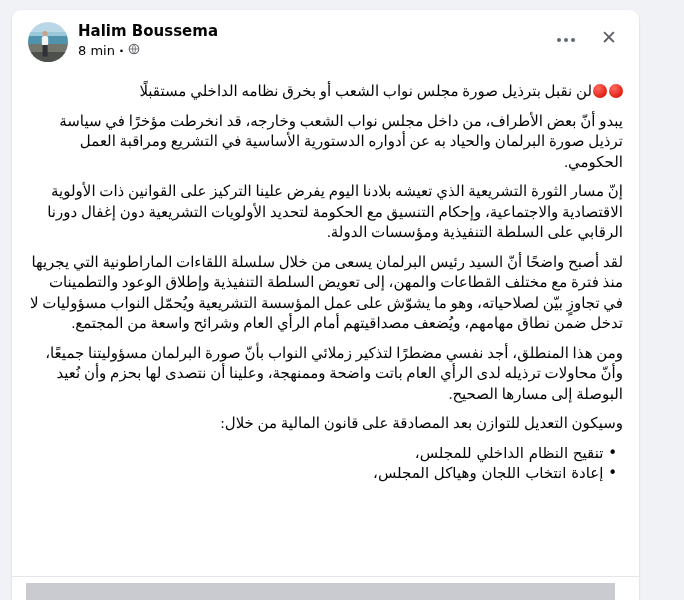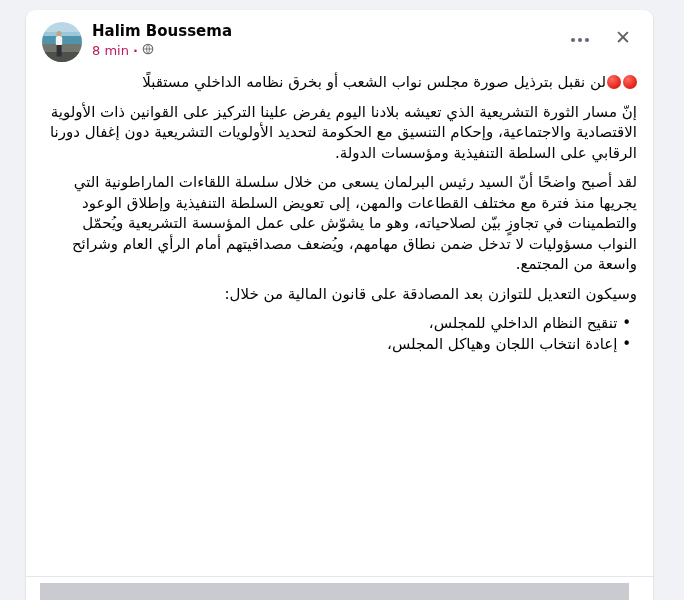--- a/index.html
+++ b/index.html
@@ -1,38 +1,38 @@
 <!DOCTYPE html>
 <html lang="ar"><head>
 <meta charset="utf-8">
 <style>
   * { margin:0; padding:0; box-sizing:border-box; }
   html,body { width:684px; height:600px; font-family:"DejaVu Sans","Liberation Sans",sans-serif; }
   .page { position:relative; width:684px; height:600px; background:#f0f2f5; overflow:hidden; }
-  .card { position:absolute; left:26px; top:10px; width:627px; height:590px;
+  .card { position:absolute; left:12px; top:10px; width:627px; height:590px;
           background:#ffffff; border-radius:9px 9px 0 0; box-shadow:0 1px 2px rgba(0,0,0,.18); overflow:hidden; }
 
   
   .header { display:flex; align-items:flex-start; padding:12px 14px 2px 16px; }
   .avatar { width:40px; height:40px; border-radius:50%; overflow:hidden; flex:none; cursor:pointer; }
   .avatar svg { display:block; }
   .hmeta { margin-left:10px; flex:1; }
   .author { font-size:15px; font-weight:700; color:#050505; line-height:19px; cursor:pointer; }
-  .sub { display:flex; align-items:center; gap:4px; font-size:13px; color:#be185d; margin-top:2px; }
+  .sub { display:flex; align-items:center; gap:4px; font-size:13px; color:#000000; margin-top:2px; }
   .sub .sep { font-weight:700; }
   .hactions { display:flex; align-items:center; gap:22px; margin:4px 6px 0 0; }
   .iconbtn { background:none; border:none; cursor:pointer; color:#606770; padding:2px; line-height:1; }
   .mdots { display:inline-flex; gap:3px; }
   .mdots i { width:4px; height:4px; border-radius:50%; background:#606770; display:block; }
   .closex { font-size:19px; font-weight:400; color:#5f6368; }
 
   
   .pbody { direction:rtl; text-align:right; padding:8px 16px 0 16px;
            font-size:15px; line-height:20.5px; color:#050505; }
-  .pbody p { margin:0 0 9px 0; }
+  .pbody p { margin:9px 0 9px 0;font-family:Liberation Serif, serif; }
   .reddot { display:inline-block; width:14px; height:14px; border-radius:50%;
             background:radial-gradient(circle at 35% 30%, #ff6b60, #e01d12 72%);
             vertical-align:-2px; margin-left:1px; }
   .reddot + .reddot { margin-right:1px; }
   .bullets { margin:0 0 9px 0; }
   .bullet { padding-right:6px; }
   .bullet::before { content:"\2022\00a0"; color:#050505; }
 
   
   .footer-line { position:absolute; bottom:23px; left:0; right:0; border-top:1px solid #e4e6eb; }
@@ -82,22 +82,24 @@
         <button class="iconbtn closex">
           <span>✕</span>
         </button>
       </div>
     </div>
 
     <div class="pbody">
       <p>
         <span class="reddot"></span><span class="reddot"></span><span>لن نقبل بترذيل صورة مجلس نواب الشعب أو بخرق نظامه الداخلي مستقبلًا</span>
       </p>
+      <p>يبدو أنّ بعض الأطراف، من داخل مجلس نواب الشعب وخارجه، قد انخرطت مؤخرًا في سياسة ترذيل صورة البرلمان والحياد به عن أدواره الدستورية الأساسية في التشريع ومراقبة العمل الحكومي.</p>
       <p>إنّ مسار الثورة التشريعية الذي تعيشه بلادنا اليوم يفرض علينا التركيز على القوانين ذات الأولوية الاقتصادية والاجتماعية، وإحكام التنسيق مع الحكومة لتحديد الأولويات التشريعية دون إغفال دورنا الرقابي على السلطة التنفيذية ومؤسسات الدولة.</p>
       <p>لقد أصبح واضحًا أنّ السيد رئيس البرلمان يسعى من خلال سلسلة اللقاءات الماراطونية التي يجريها منذ فترة مع مختلف القطاعات والمهن، إلى تعويض السلطة التنفيذية وإطلاق الوعود والتطمينات في تجاوزٍ بيّن لصلاحياته، وهو ما يشوّش على عمل المؤسسة التشريعية ويُحمّل النواب مسؤوليات لا تدخل ضمن نطاق مهامهم، ويُضعف مصداقيتهم أمام الرأي العام وشرائح واسعة من المجتمع.</p>
+      <p>ومن هذا المنطلق، أجد نفسي مضطرًا لتذكير زملائي النواب بأنّ صورة البرلمان مسؤوليتنا جميعًا، وأنّ محاولات ترذيله لدى الرأي العام باتت واضحة وممنهجة، وعلينا أن نتصدى لها بحزم وأن نُعيد البوصلة إلى مسارها الصحيح.</p>
       <p>وسيكون التعديل للتوازن بعد المصادقة على قانون المالية من خلال:</p>
       <div class="bullets">
         <div class="bullet"><span>تنقيح النظام الداخلي للمجلس،</span></div>
         <div class="bullet"><span>إعادة انتخاب اللجان وهياكل المجلس،</span></div>
 
       </div>
 
     </div>
 
     <div class="footer-line"></div>

